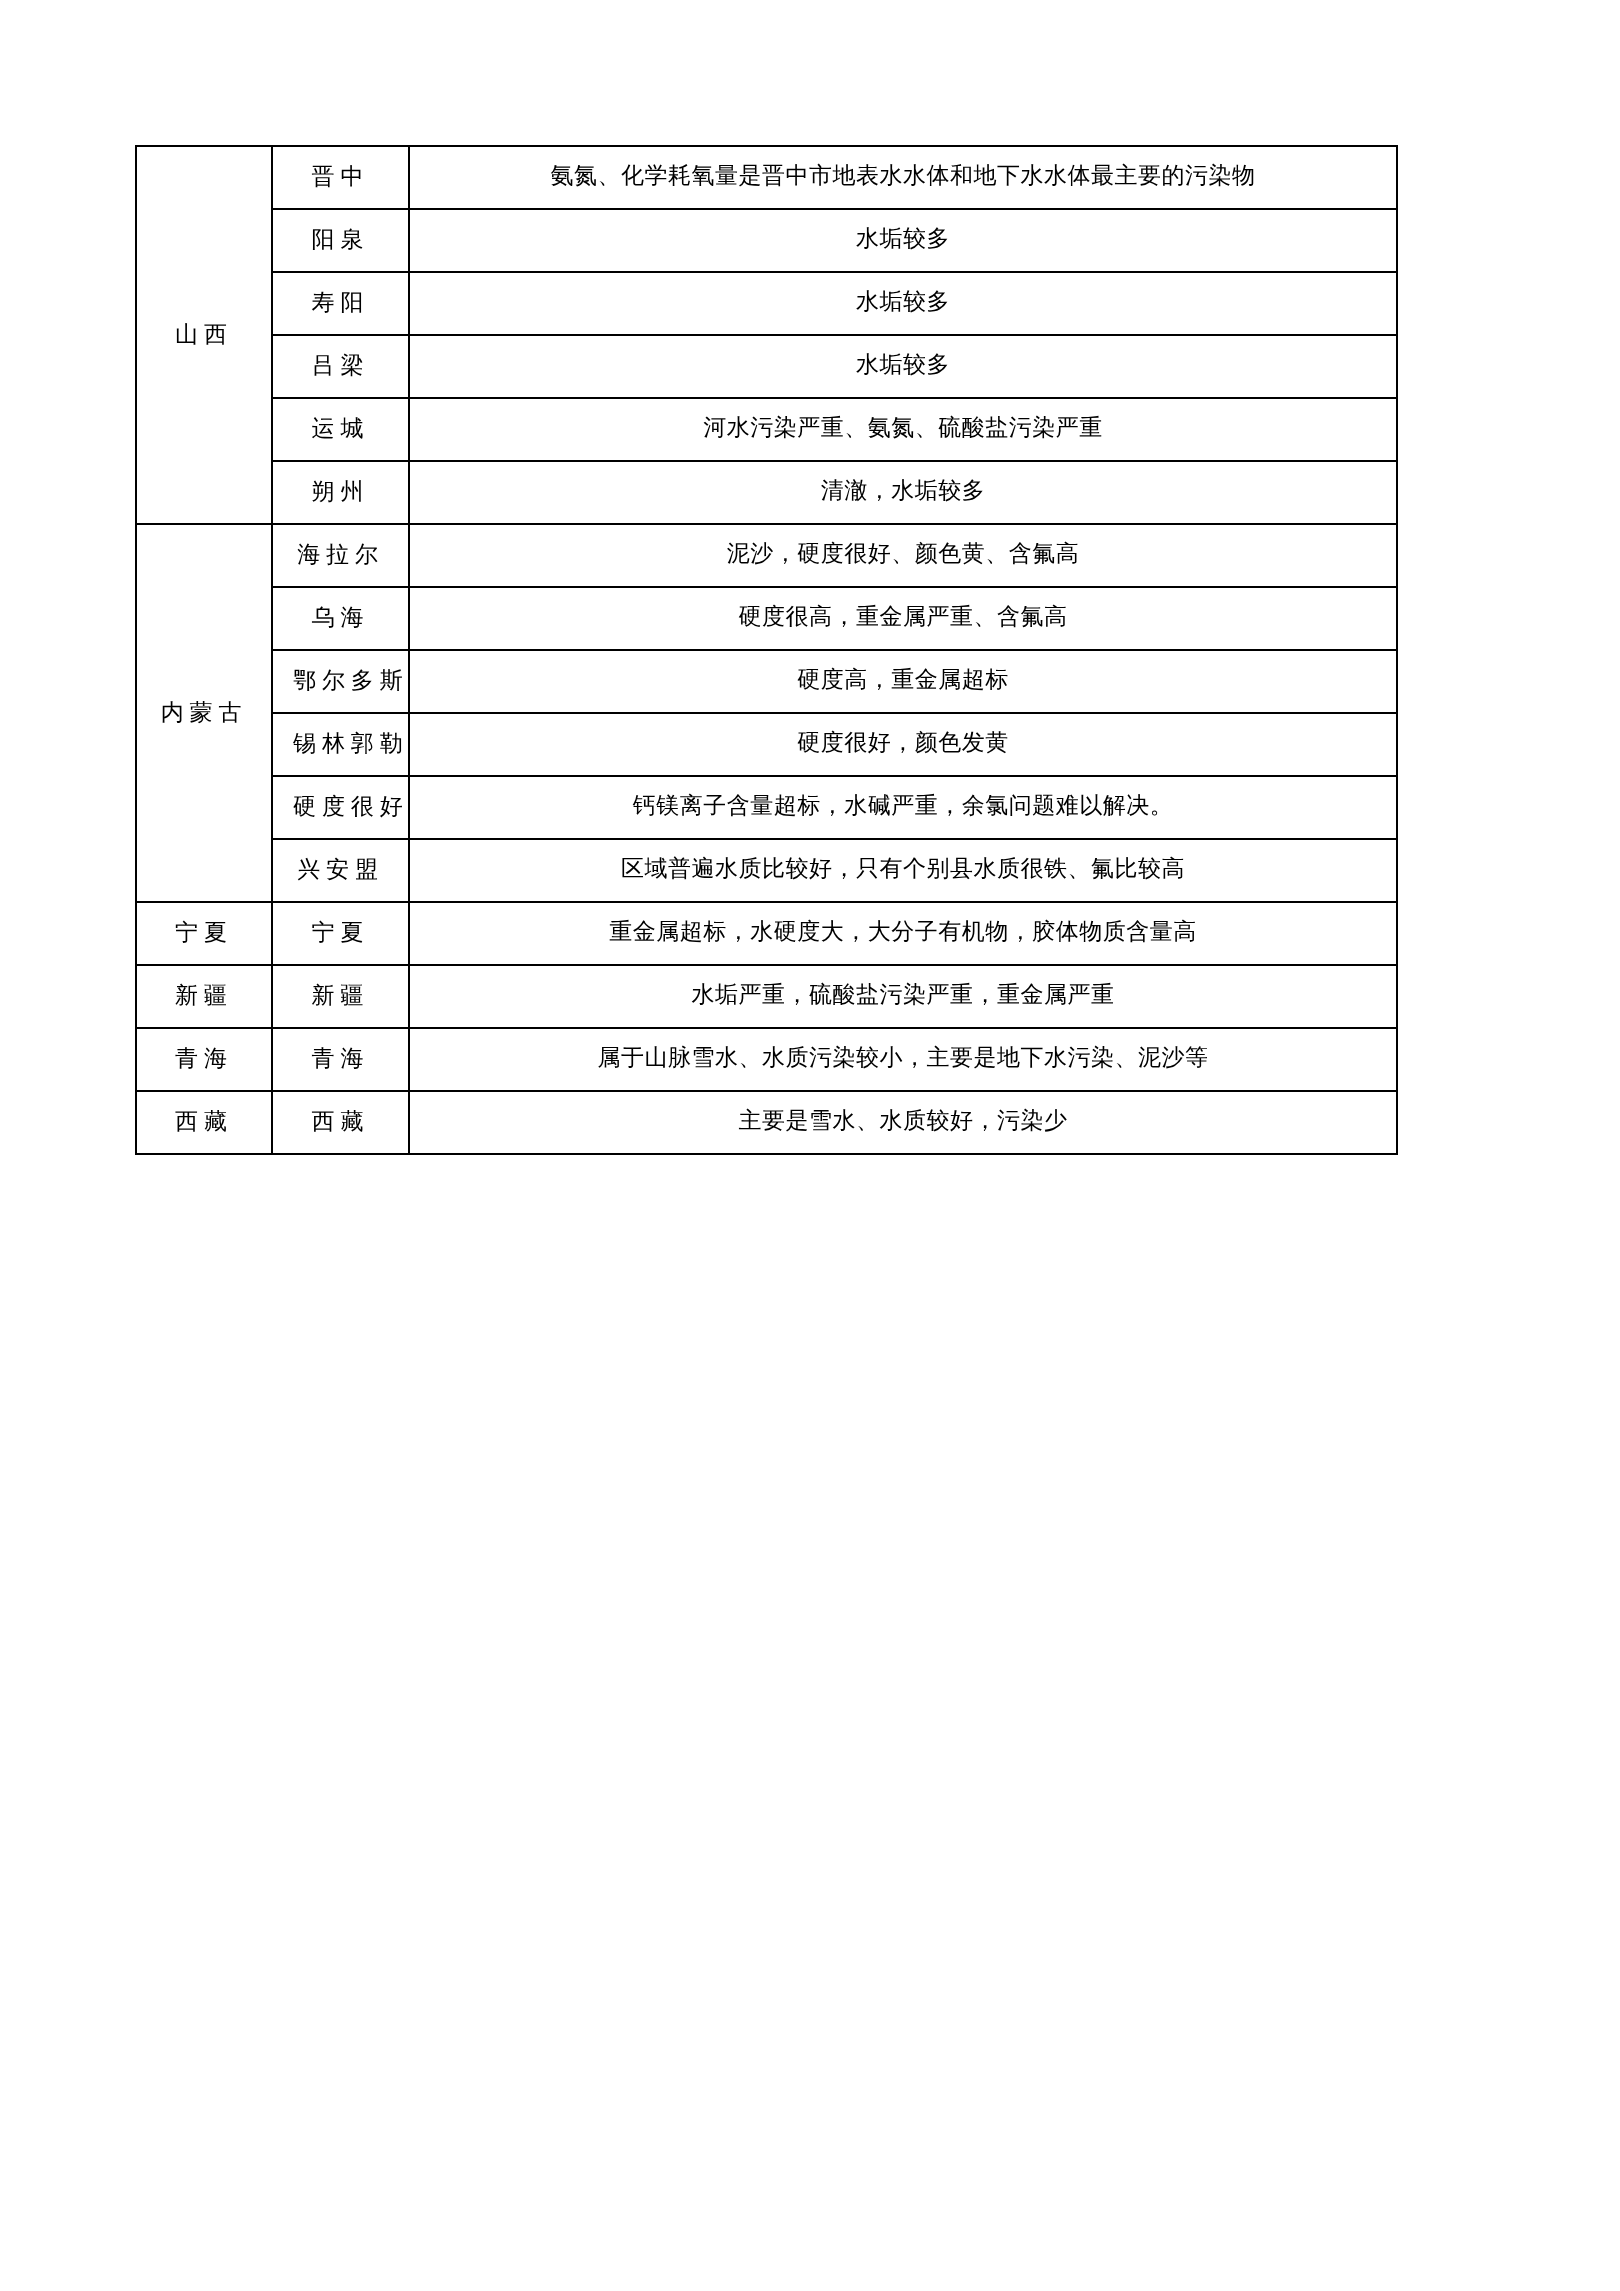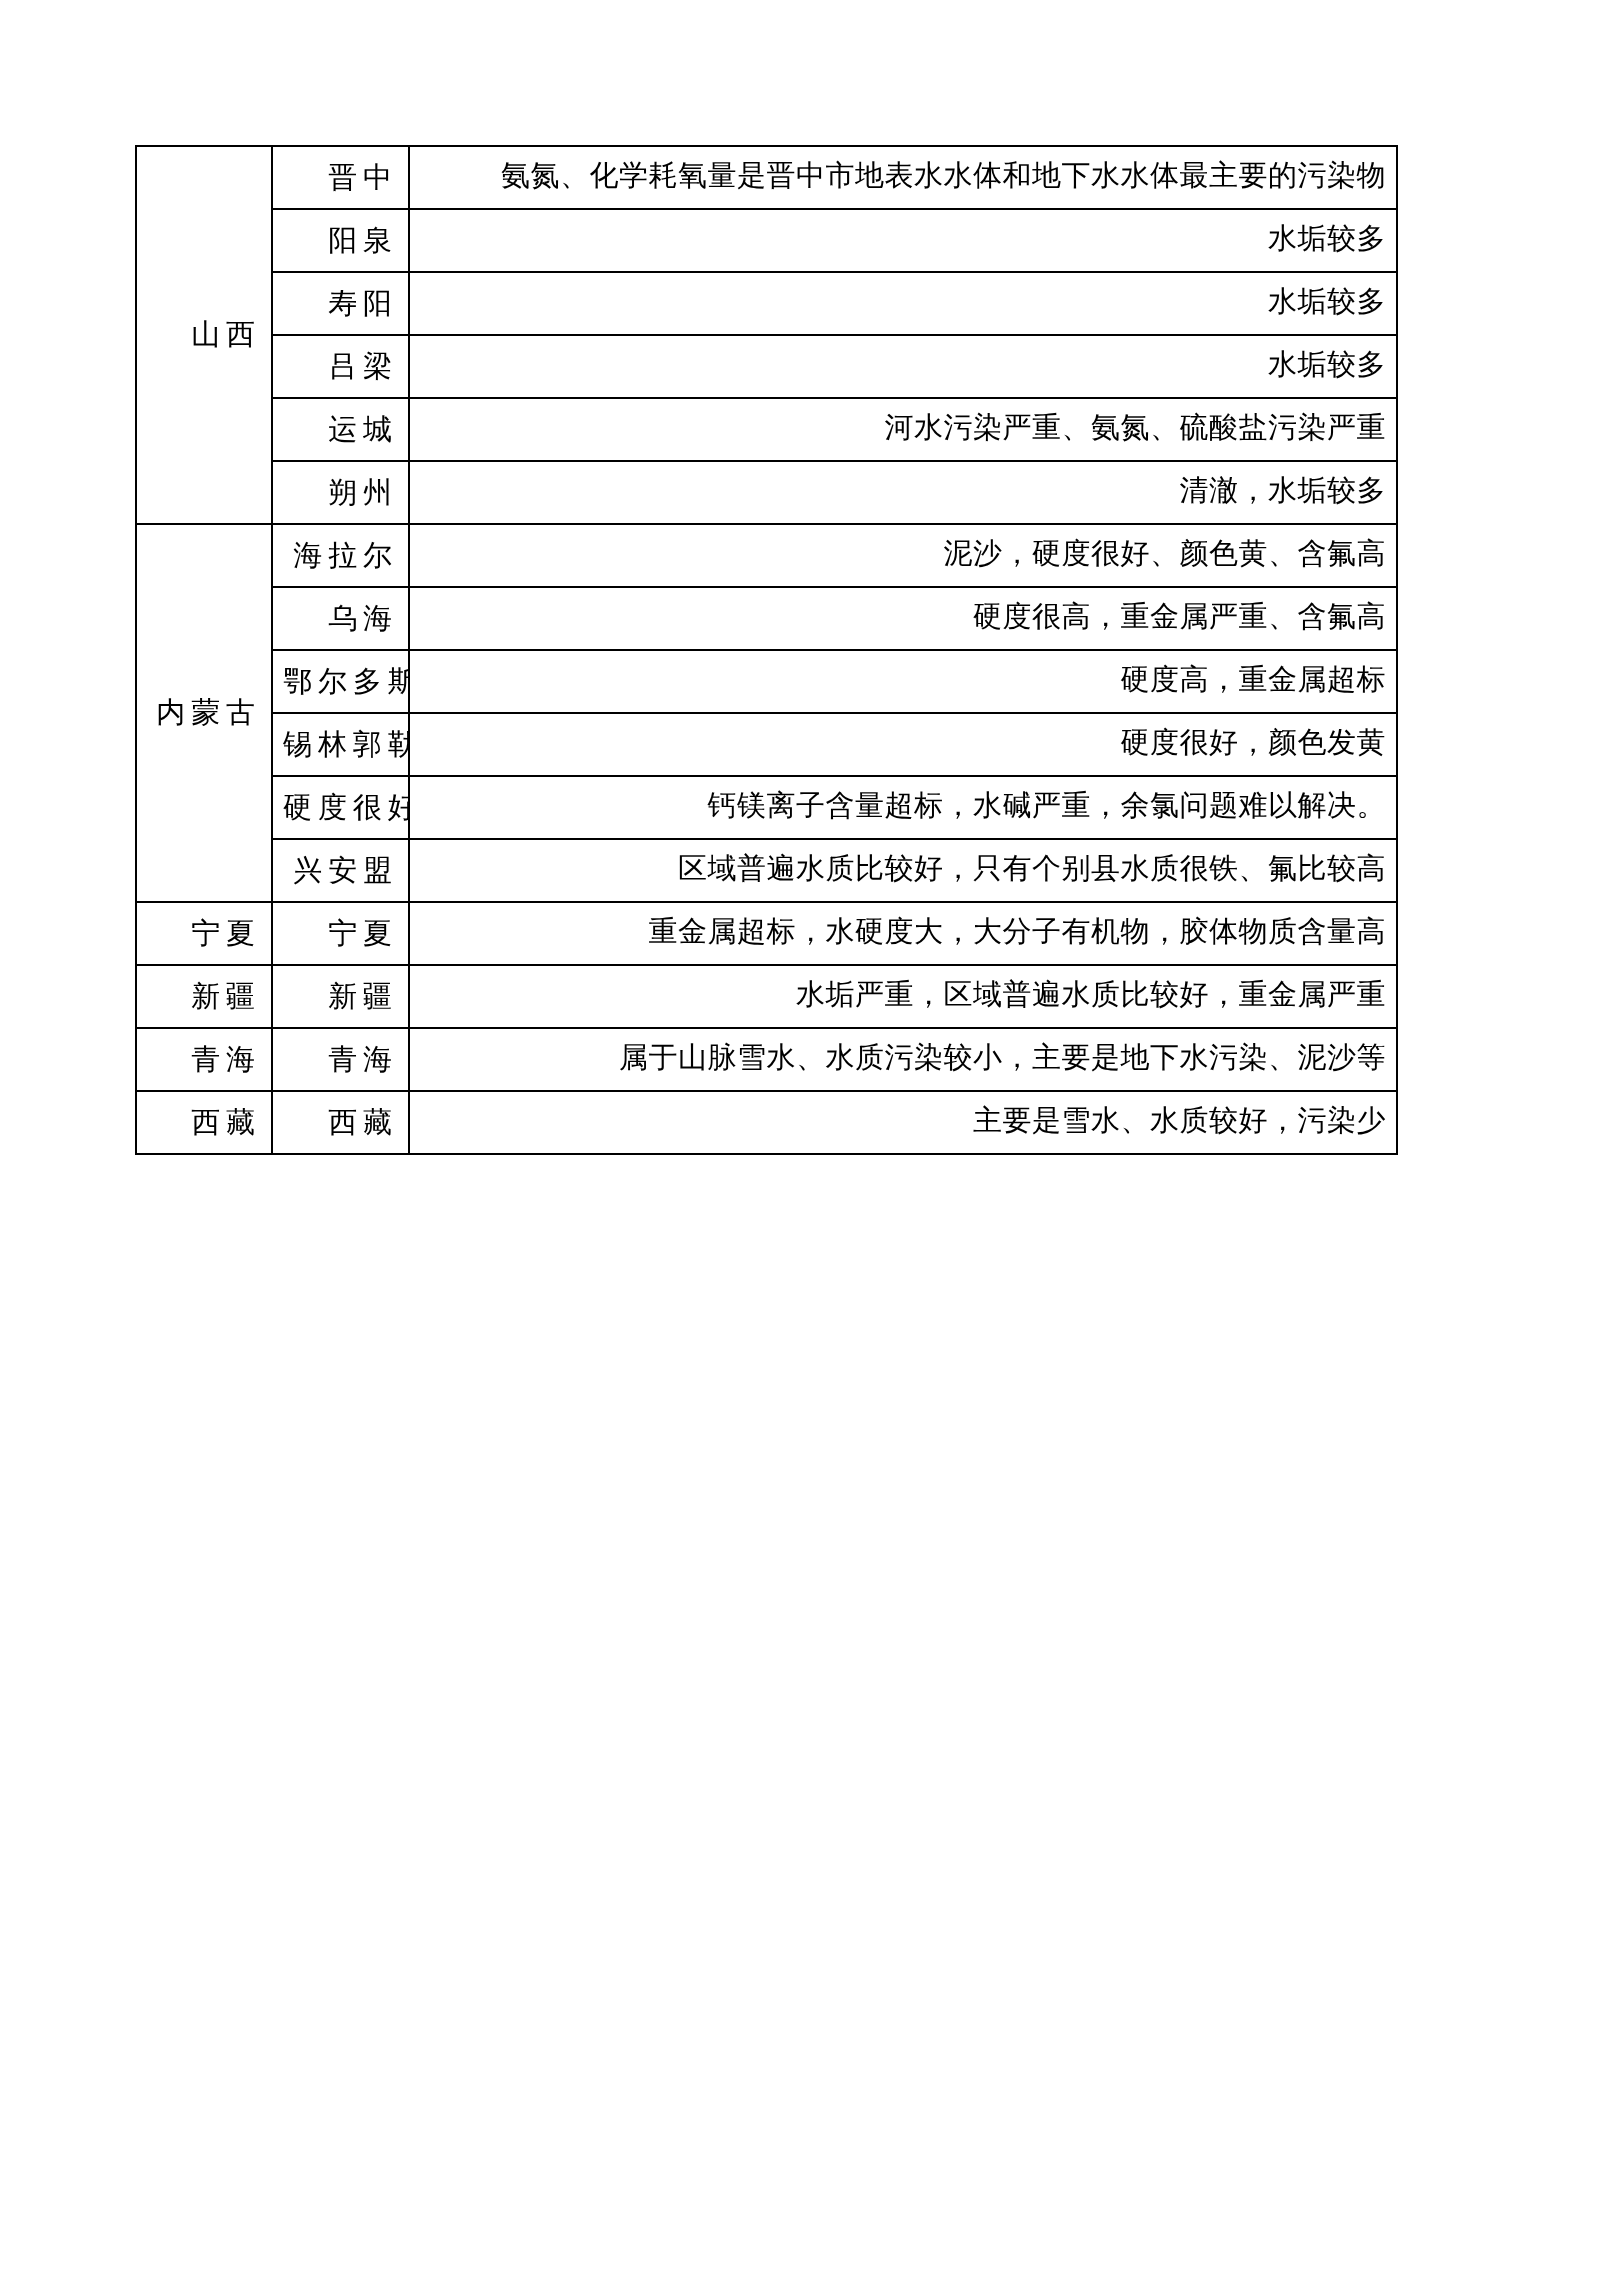--- a/index.html
+++ b/index.html
@@ -22,25 +22,25 @@
     width: 1261px;
     border-collapse: collapse;
     table-layout: fixed;
   }
   table.doc-table col.c-province { width: 136px; }
   table.doc-table col.c-city     { width: 137px; }
   table.doc-table col.c-desc     { width: 988px; }
   table.doc-table tr { height: 63px; }
   table.doc-table td {
     border: 2.9px solid #000000;
-    font-size: 29px;
+    font-size: 23px;
     line-height: 1.15;
-    text-align: right;
+    text-align: center;
     vertical-align: middle;
-    padding: 2px 10px;
+    padding: 2px 20px;
     overflow: hidden;
     white-space: nowrap;
   }
   td.province-cell, td.city-cell {
     letter-spacing: 5.9px;
   }
   td.desc-cell {
     letter-spacing: 0.5px;
     font-family: Liberation Mono, monospace;
   }
@@ -117,21 +117,21 @@
 
     <tr>
       <td class="province-cell">宁夏</td>
       <td class="city-cell">宁夏</td>
       <td class="desc-cell">重金属超标，水硬度大，大分子有机物，胶体物质含量高</td>
     </tr>
 
     <tr>
       <td class="province-cell">新疆</td>
       <td class="city-cell">新疆</td>
-      <td class="desc-cell">水垢严重，区域普遍水质比较好，重金属严重</td>
+      <td class="desc-cell">水垢严重，硫酸盐污染严重，重金属严重</td>
     </tr>
 
     <tr>
       <td class="province-cell">青海</td>
       <td class="city-cell">青海</td>
       <td class="desc-cell">属于山脉雪水、水质污染较小，主要是地下水污染、泥沙等</td>
     </tr>
 
     <tr>
       <td class="province-cell">西藏</td>

